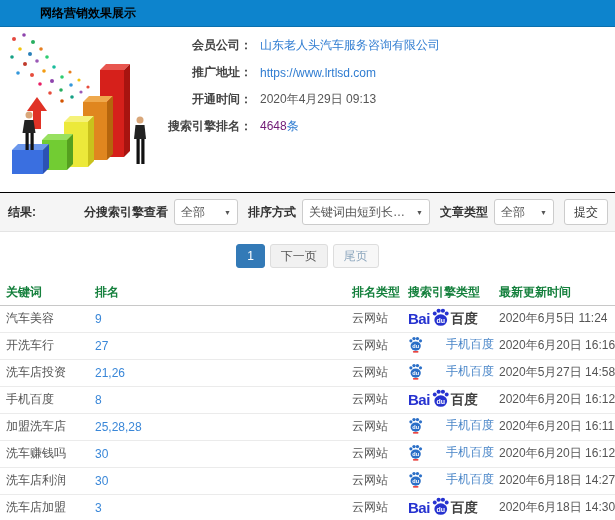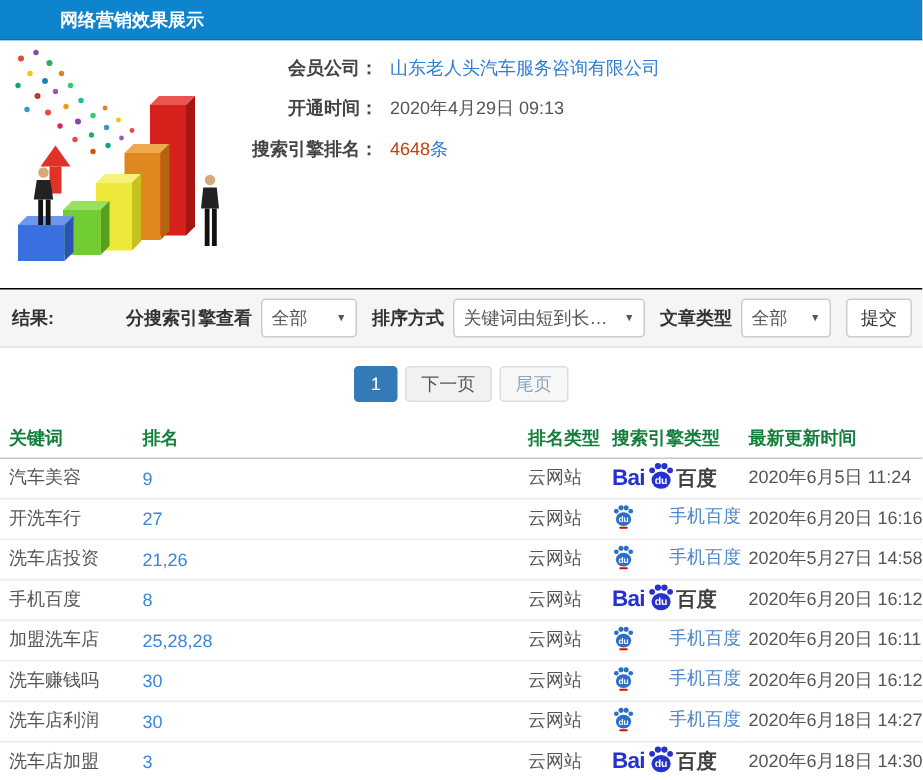--- a/index.html
+++ b/index.html
@@ -2,31 +2,31 @@
 <html><head>
 <meta charset="utf-8">
 <style>
   * { margin:0; padding:0; box-sizing:border-box; }
   html,body { width:615px; height:520px; background:#fff; overflow:hidden;
     font-family:"Liberation Sans","DejaVu Sans",sans-serif; font-size:12px; color:#333; }
 
   
   .topbar { height:27px; background:#0d84cd; border-bottom:1px solid #0a70ae;
     line-height:26px; padding-left:40px; }
-  .topbar span { color:#ffffff; font-weight:bold; font-size:12px; }
+  .topbar span { color:#000000; font-weight:bold; font-size:12px; }
 
   
   .info { display:flex; height:165px; background:#fff; }
   .illustration { width:162px; height:162px; flex:0 0 162px; }
   .fields { flex:1; padding-top:5px; }
   .frow { display:flex; align-items:center; height:27px; }
   .flabel { width:90px; text-align:right; font-weight:bold; color:#444; flex:0 0 90px; }
   .fvalue { margin-left:8px; color:#555; }
   .fvalue.link { color:#2f7cd1; cursor:pointer; text-decoration:none; }
-  .count-red { color:#c2410c; }
+  .count-red { color:#701a75; }
   .count-unit { color:#2f7cd1; }
 
   
   .filterbar { height:40px; background:#f5f5f5; border-top:1px solid #000000;
     border-bottom:1px solid #e4e4e4; display:flex; align-items:center; padding:0 7px 0 8px; }
   .result-label { font-weight:bold; color:#333; }
   .controls { margin-left:auto; display:flex; align-items:center; }
   .ctl-label { font-weight:bold; color:#333; margin:0 6px 0 10px; white-space:nowrap; }
   .selectbox { height:26px; background:#fff; border:1px solid #ccc; border-radius:3px;
     display:inline-flex; align-items:center; padding:0 6px; color:#555; cursor:pointer;
@@ -154,20 +154,24 @@
         <rect x="141.3" y="112" width="3.2" height="25" fill="#111"></rect>
       </g>
     </svg>
   </div>
   <div class="fields">
     <div class="frow">
       <span class="flabel">会员公司：</span>
       <a class="fvalue link">山东老人头汽车服务咨询有限公司</a>
     </div>
     <div class="frow">
+      <span class="flabel">推广地址：</span>
+      <a class="fvalue link">https://www.lrtlsd.com</a>
+    </div>
+    <div class="frow">
       <span class="flabel">开通时间：</span>
       <span class="fvalue">2020年4月29日 09:13</span>
     </div>
     <div class="frow">
       <span class="flabel">搜索引擎排名：</span>
       <span class="fvalue">
         <span class="count-red">4648</span><span class="count-unit">条</span>
       </span>
     </div>
   </div>

